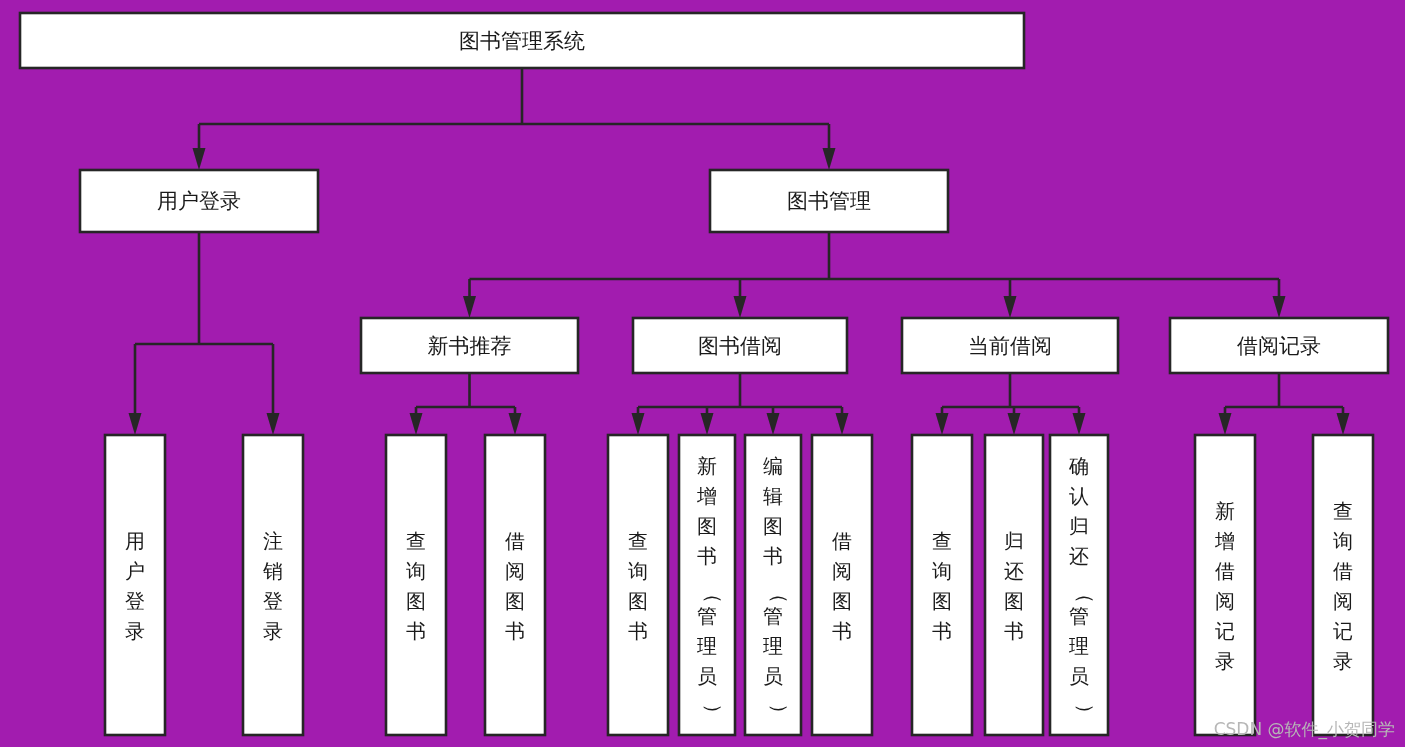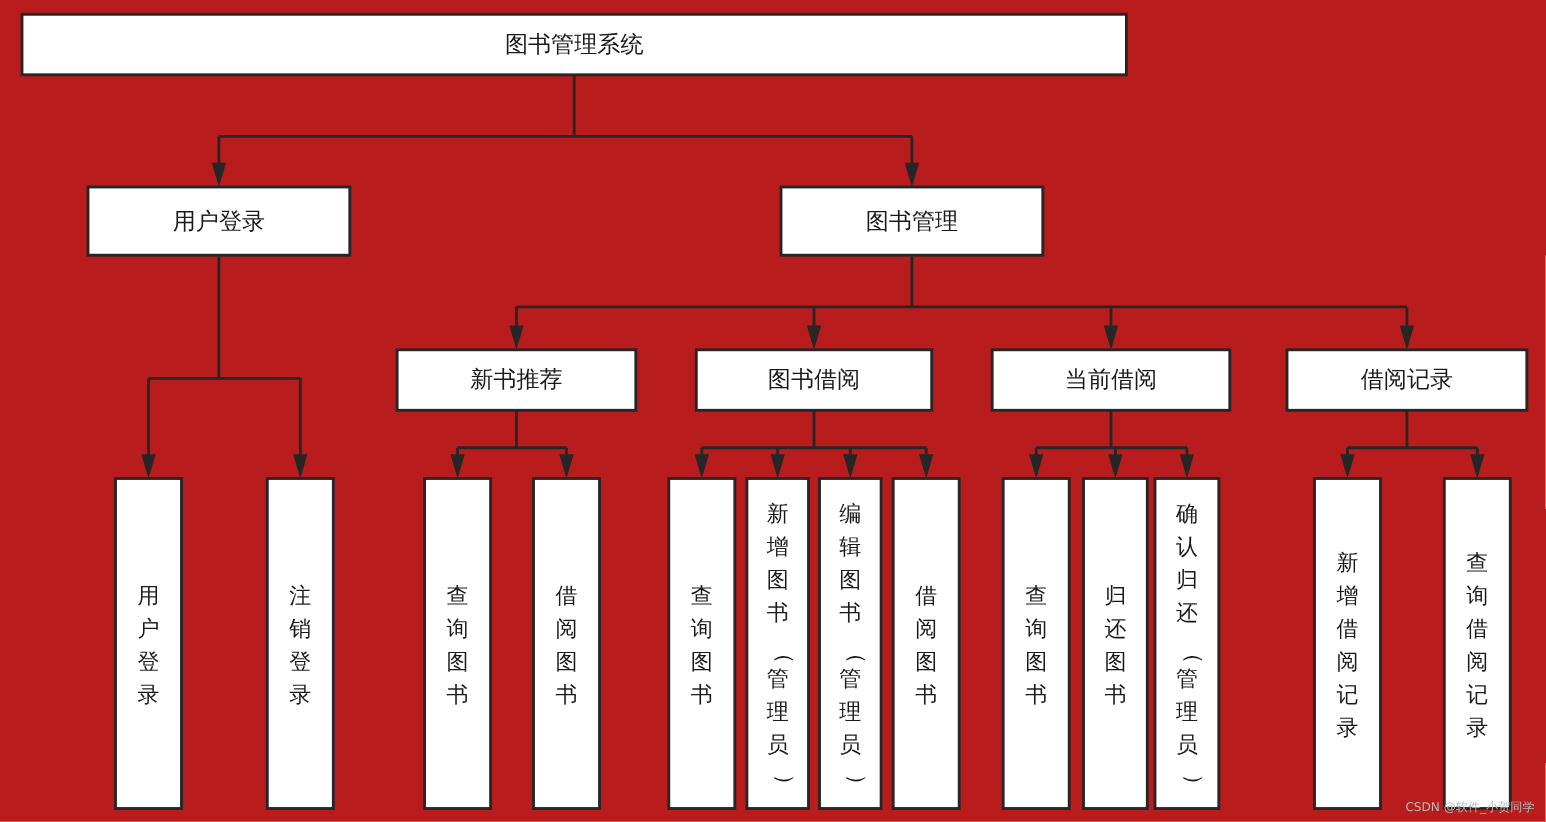--- a/index.html
+++ b/index.html
@@ -1,32 +1,32 @@
 <!DOCTYPE html>
 <html><head>
 <meta charset="utf-8">
 <style>
   html,body{margin:0;padding:0;background:#ffffff;}
   body{
     font-family:"DejaVu Sans","Liberation Sans",sans-serif;
     width:1405px;height:747px;overflow:hidden;
   }
-  #diagram-root{position:relative;width:1405px;height:747px;background:#b91c1c;}
+  #diagram-root{position:relative;width:1405px;height:747px;background:#a21caf;}
   svg#tree{position:absolute;left:0;top:0;width:1405px;height:747px;}
   .node-rect{fill:#ffffff;stroke:#262626;stroke-width:2.6;}
   .link{stroke:#262626;stroke-width:2.6;fill:none;}
   .arrow-head{fill:#262626;stroke:none;}
   .node-label-h{
     font-family:"DejaVu Sans","Liberation Sans",sans-serif;
     font-size:21px;fill:#1a1a1a;text-anchor:middle;dominant-baseline:middle;
   }
   .wm{
     position:absolute;right:10px;bottom:6px;
     font-family:"DejaVu Sans","Liberation Sans",sans-serif;
-    font-size:11px;color:#b7b7b7;white-space:nowrap;user-select:none;
+    font-size:17px;color:#b7b7b7;white-space:nowrap;user-select:none;
   }
 </style>
 </head>
 <body>
 
 <div id="diagram-root">
   <svg id="tree" viewBox="0 0 1405 747" xmlns="http://www.w3.org/2000/svg">
     <g id="edge-layer">
         <g>
           <path class="link" d="M 522 68 L 522 124"></path>

